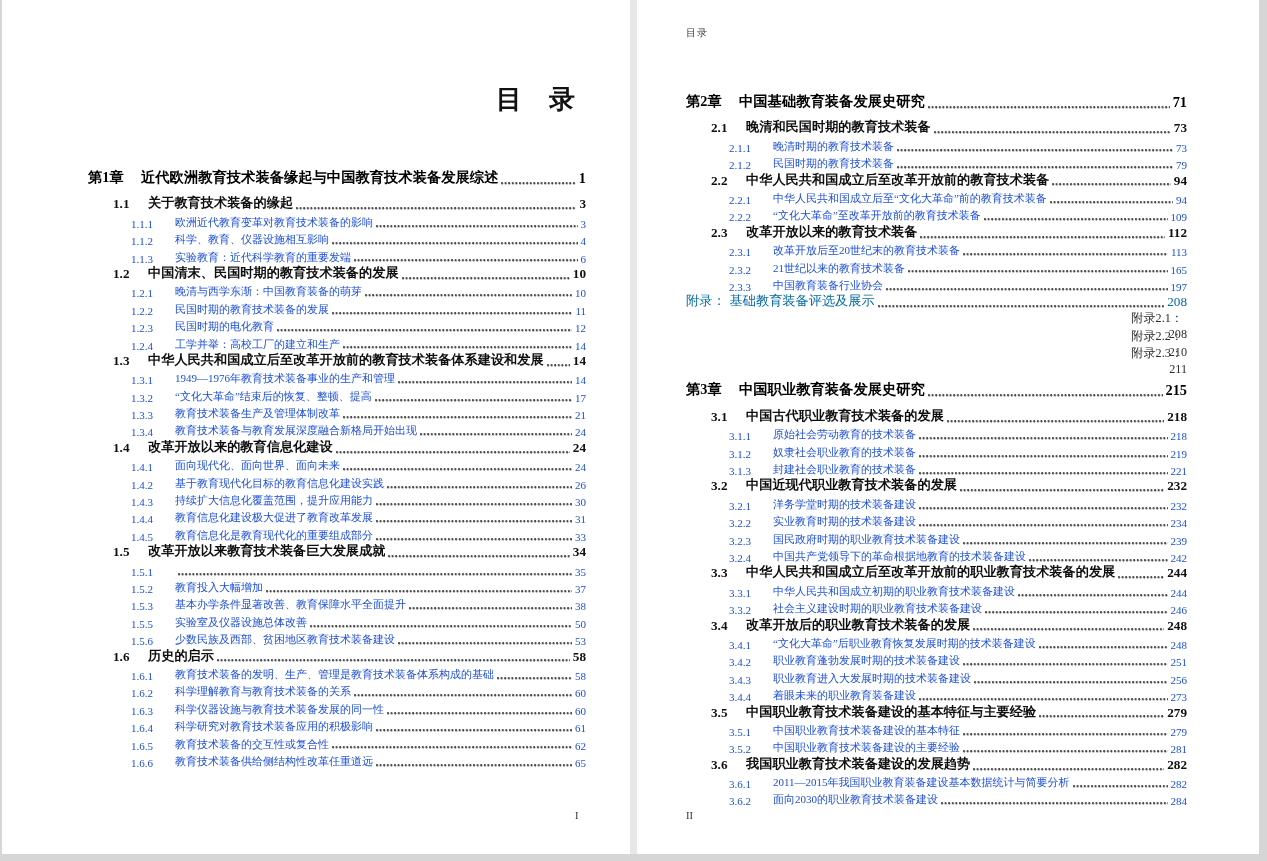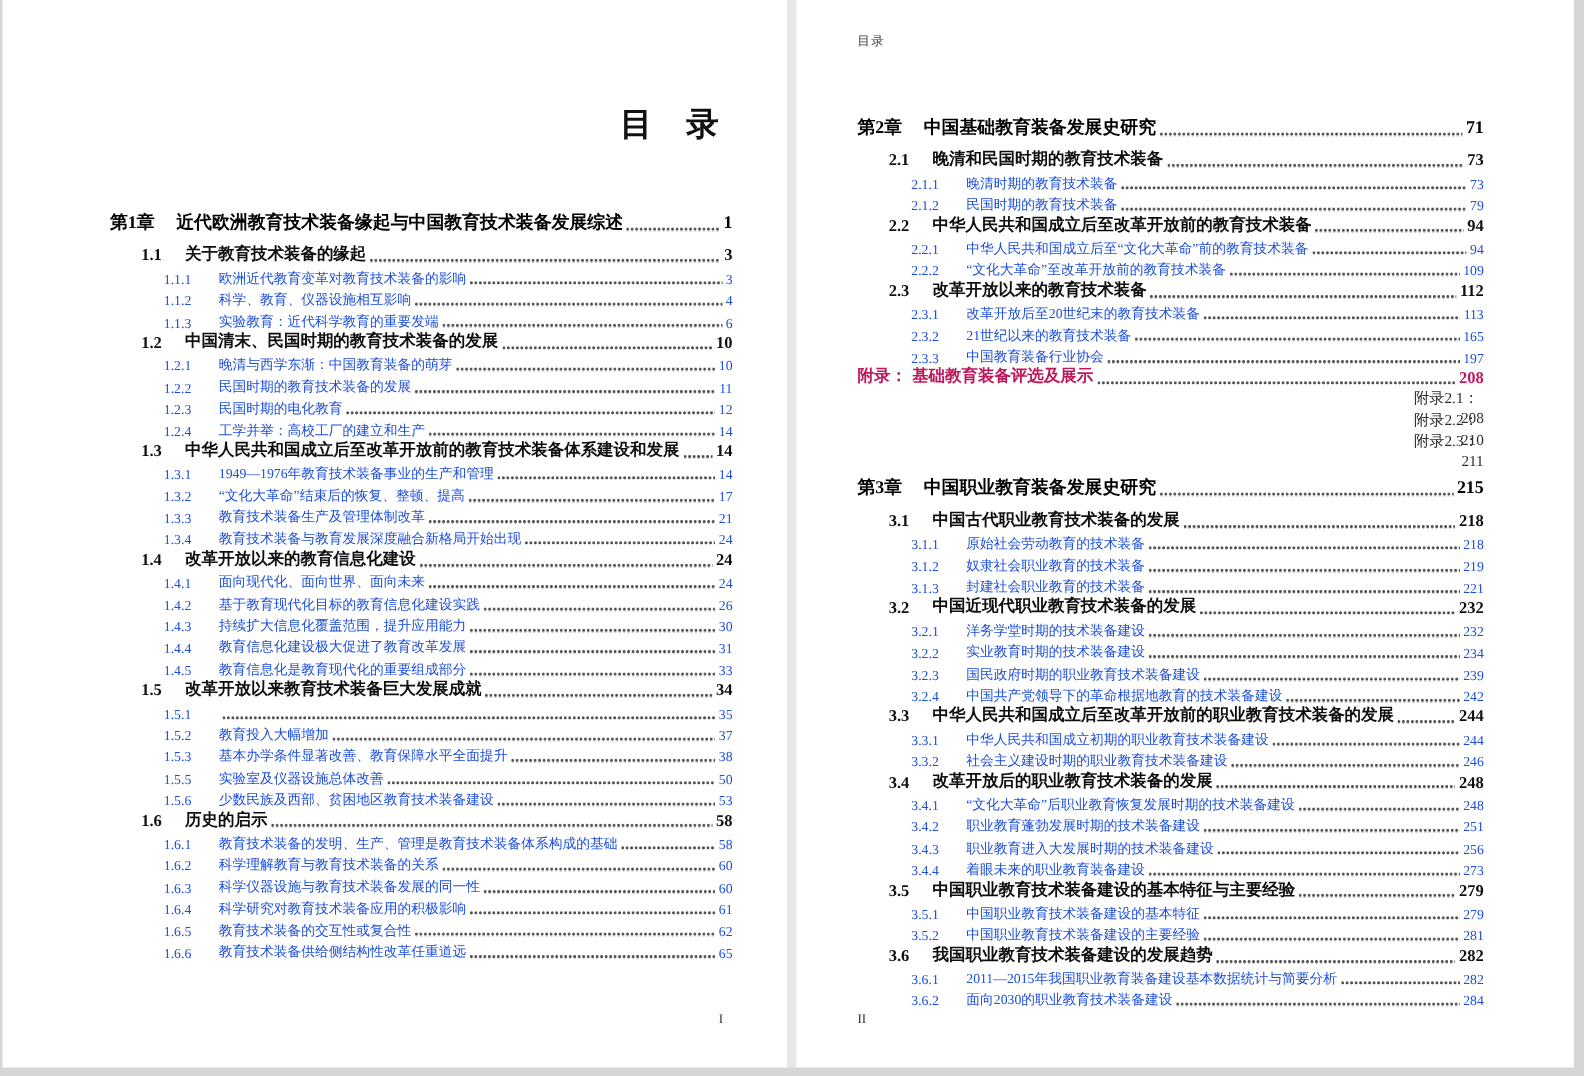--- a/index.html
+++ b/index.html
@@ -67,21 +67,21 @@
   }
   .row.section .num { min-width: 25px; margin-right: 10px; }
 
   .row.sub {
     font-size: 11px; color: #1d4ed8;
     padding-left: 43px;
   }
   .row.sub .num { min-width: 34px; margin-right: 10px; }
 
   .row.appendix {
-    font-weight: bold; font-size: 13.2px; color: #be185d;
+    font-weight: normal; font-size: 13.2px; color: #0369a1;
   }
   .row.appendix .num { margin-right: 4px; }
 
   .row.appendix-sub {
     font-size: 12.2px; color: #2d2d2d;
     padding-left: 43px;
     flex-direction: column;
   }
   .row.appendix-sub .num { margin-right: 4px; }
 

